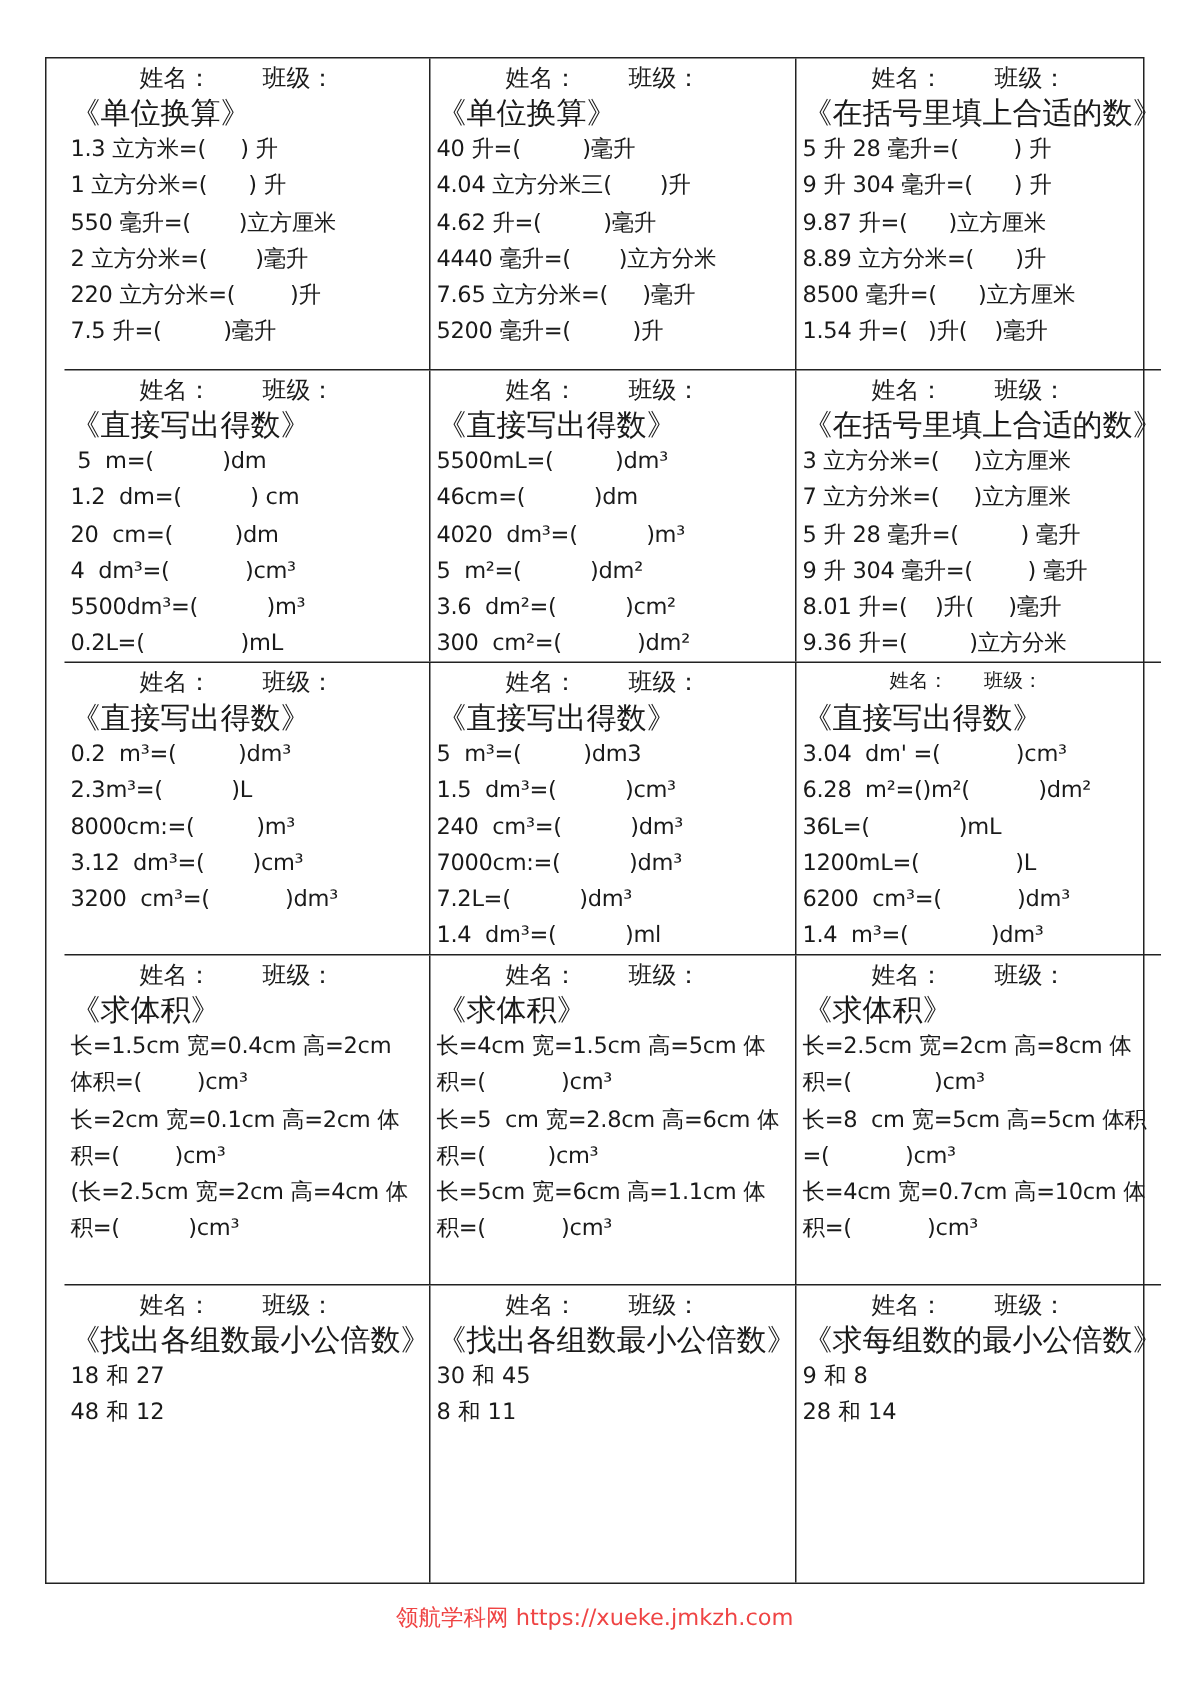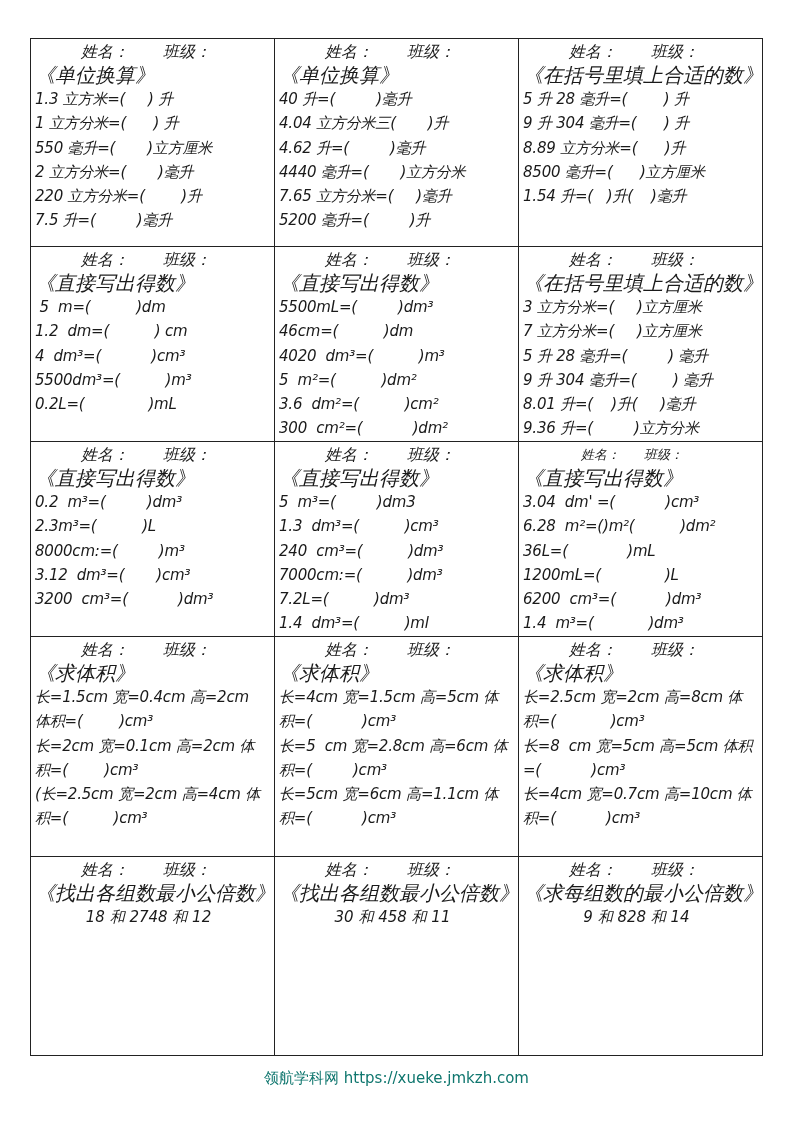--- a/index.html
+++ b/index.html
@@ -1,34 +1,34 @@
 <!DOCTYPE html>
 <html><head>
 <meta charset="utf-8">
 <style>
   html, body { margin:0; padding:0; background:#ffffff; }
   body { width:793px; height:1122px; position:relative; overflow:hidden;
          font-family:"DejaVu Sans","Liberation Sans",sans-serif; color:#1a1a1a; }
   .sheet { position:absolute; left:30px; top:38px; width:733px; height:1018px;
            border:1px solid #222; box-sizing:border-box; }
-  .row { position:absolute; left:0; width:731px; border-bottom:1px solid #222; box-sizing:border-box; display:flex;font-style:italic; }
+  .row { position:absolute; left:12px; width:731px; border-bottom:1px solid #222; box-sizing:border-box; display:flex; }
   .row:last-child { border-bottom:none; }
   .cell { position:relative; box-sizing:border-box; padding:2px 0 0 4px; overflow:hidden; }
   .cell.c0 { width:244px; border-right:1px solid #222; }
   .cell.c1 { width:244px; border-right:1px solid #222; }
   .cell.c2 { width:243px; }
   .hdr { font-size:16px; line-height:22px; height:22px; white-space:nowrap; padding-left:46px; }
   .hdr span.cls { margin-left:34px; }
   .hdr.small { font-size:13px; padding-left:58px; font-family:"DejaVu Serif","Liberation Serif",serif; }
   .hdr.small span.cls { margin-left:24px; }
   .title { font-size:20px; line-height:24px; height:24px; white-space:nowrap; }
   .line { font-size:15px; line-height:24.3px; height:24.3px; white-space:pre; letter-spacing:-0.2px; }
-  .lcm { display:flex; justify-content:center; font-size:15px; line-height:24px; padding-right:12px; }
+  .lcm { display:flex; justify-content:center; font-size:15px; line-height:24px; padding-right:12px;flex-direction:column; }
   .footer { position:absolute; top:1069px; left:0; width:793px; text-align:center;
-            font-size:15px; color:#0f766e; }
+            font-size:15px; color:#ef4444; }
 </style>
 </head>
 <body>
 
 <div class="sheet">
 
   <div class="row" style="top:0;height:208px;">
     <div class="cell c0">
       <div class="hdr"><span>姓名：</span><span class="cls">班级：</span></div>
       <div class="title">《单位换算》</div>
@@ -47,32 +47,34 @@
       <div class="line">4.62 升=(         )毫升</div>
       <div class="line">4440 毫升=(       )立方分米</div>
       <div class="line">7.65 立方分米=(     )毫升</div>
       <div class="line">5200 毫升=(         )升</div>
     </div>
     <div class="cell c2">
       <div class="hdr"><span>姓名：</span><span class="cls">班级：</span></div>
       <div class="title">《在括号里填上合适的数》</div>
       <div class="line">5 升 28 毫升=(        ) 升</div>
       <div class="line">9 升 304 毫升=(      ) 升</div>
+      <div class="line">9.87 升=(      )立方厘米</div>
       <div class="line">8.89 立方分米=(      )升</div>
       <div class="line">8500 毫升=(      )立方厘米</div>
       <div class="line">1.54 升=(   )升(    )毫升</div>
     </div>
   </div>
 
   <div class="row" style="top:208px;height:195px;">
     <div class="cell c0">
       <div class="hdr"><span>姓名：</span><span class="cls">班级：</span></div>
       <div class="title">《直接写出得数》</div>
       <div class="line"> 5  m=(          )dm</div>
       <div class="line">1.2  dm=(          ) cm</div>
+      <div class="line">20  cm=(         )dm</div>
       <div class="line">4  dm³=(           )cm³</div>
       <div class="line">5500dm³=(          )m³</div>
       <div class="line">0.2L=(              )mL</div>
     </div>
     <div class="cell c1">
       <div class="hdr"><span>姓名：</span><span class="cls">班级：</span></div>
       <div class="title">《直接写出得数》</div>
       <div class="line">5500mL=(         )dm³</div>
       <div class="line">46cm=(          )dm</div>
       <div class="line">4020  dm³=(          )m³</div>
@@ -99,21 +101,21 @@
       <div class="line">0.2  m³=(         )dm³</div>
       <div class="line">2.3m³=(          )L</div>
       <div class="line">8000cm:=(         )m³</div>
       <div class="line">3.12  dm³=(       )cm³</div>
       <div class="line">3200  cm³=(           )dm³</div>
     </div>
     <div class="cell c1">
       <div class="hdr"><span>姓名：</span><span class="cls">班级：</span></div>
       <div class="title">《直接写出得数》</div>
       <div class="line">5  m³=(         )dm3</div>
-      <div class="line">1.3  dm³=(          )cm³</div>
+      <div class="line">1.5  dm³=(          )cm³</div>
       <div class="line">240  cm³=(          )dm³</div>
       <div class="line">7000cm:=(          )dm³</div>
       <div class="line">7.2L=(          )dm³</div>
       <div class="line">1.4  dm³=(          )ml</div>
     </div>
     <div class="cell c2">
       <div class="hdr small"><span>姓名：</span><span class="cls">班级：</span></div>
       <div class="title">《直接写出得数》</div>
       <div class="line">3.04  dm' =(           )cm³</div>
       <div class="line">6.28  m²=()m²(          )dm²</div>

